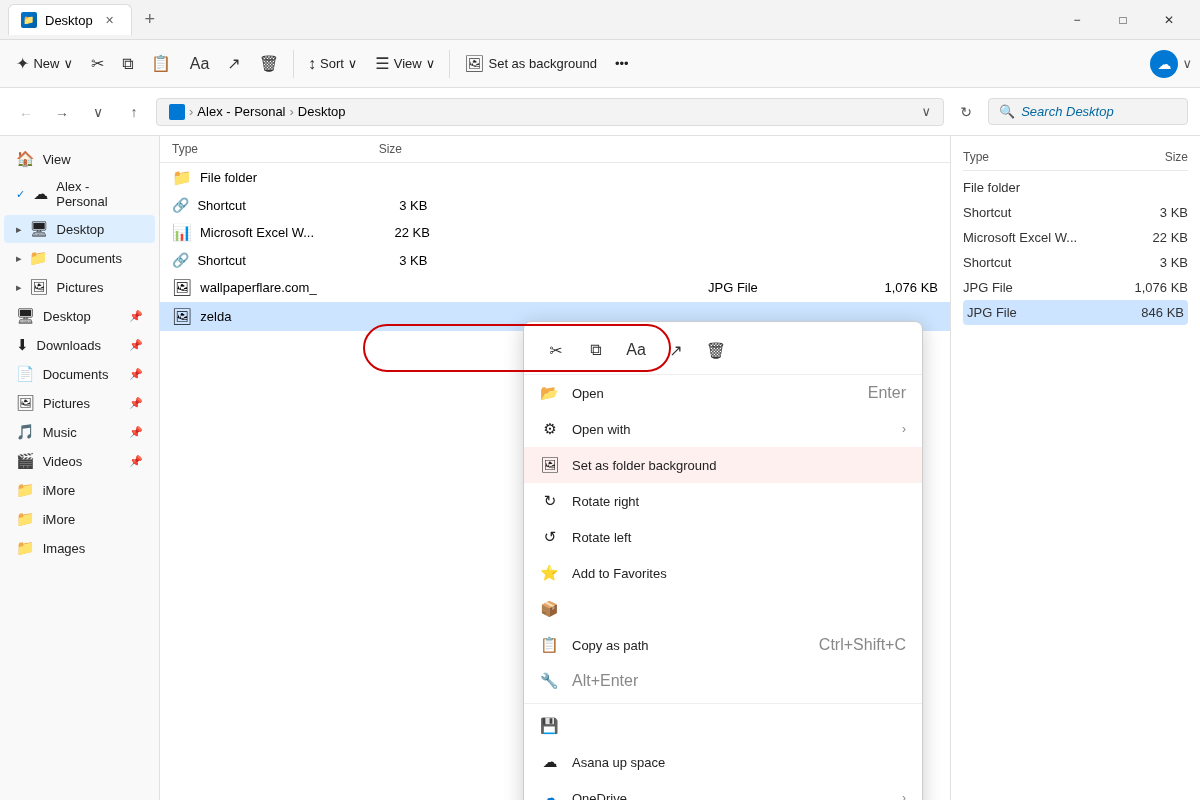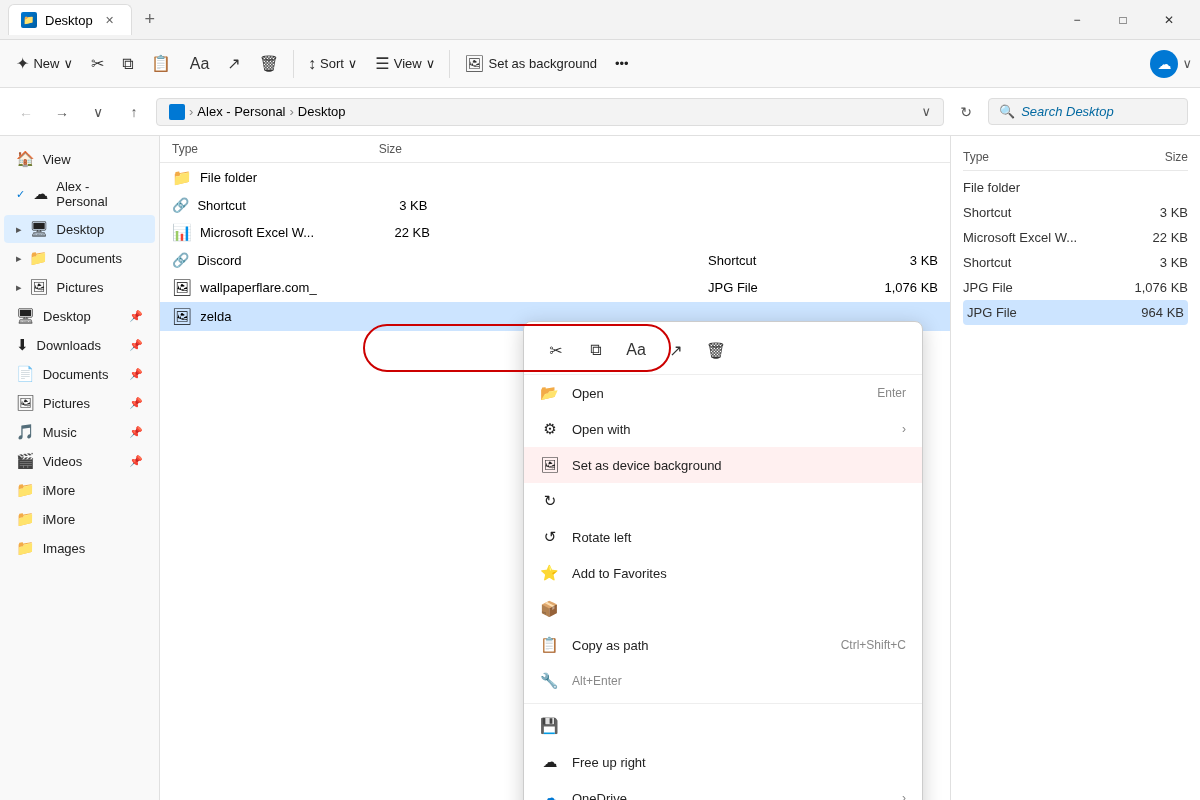--- a/index.html
+++ b/index.html
@@ -286,21 +286,21 @@
     .cm-item.highlighted {
       background: #fff0f0;
     }
     .cm-icon {
       width: 20px; height: 20px;
       display: flex; align-items: center; justify-content: center;
       font-size: 15px;
       flex-shrink: 0;
     }
     .cm-label { flex: 1; }
-    .cm-shortcut { color: #888; font-size: 12px; }
+    .cm-shortcut { color: #888; font-size: 16px; }
     .cm-arrow { color: #888; font-size: 12px; }
     .cm-separator {
       height: 1px;
       background: #eee;
       margin: 4px 0;
     }
 
     
     .highlight-circle {
       position: absolute;
@@ -496,21 +496,20 @@
       <span class="col-type">Shortcut</span>
       <span class="col-size">3 KB</span>
     </div>
     <div class="file-row">
       <span class="file-icon" style="color:#1D7044;">📊</span>
       <span class="col-type">Microsoft Excel W...</span>
       <span class="col-size">22 KB</span>
     </div>
     <div class="file-row">
       <span class="file-icon" style="font-size:14px;">🔗</span>
-      <span class="col-name">Discord</span>
       <span class="col-type">Shortcut</span>
       <span class="col-size">3 KB</span>
     </div>
     <div class="file-row">
       <span class="file-icon">🖼</span>
       <span class="col-name">wallpaperflare.com_</span>
       <span class="col-type">JPG File</span>
       <span class="col-size">1,076 KB</span>
     </div>
     <div class="file-row selected">
@@ -533,24 +532,25 @@
         <span class="cm-label">Open</span>
         <span class="cm-shortcut">Enter</span>
       </div>
       <div class="cm-item">
         <span class="cm-icon">⚙</span>
         <span class="cm-label">Open with</span>
         <span class="cm-arrow">›</span>
       </div>
       <div class="cm-item highlighted">
         <span class="cm-icon">🖼</span>
-        <span class="cm-label">Set as device background</span>
+        <span class="cm-label">Set as folder background</span>
       </div>
       <div class="cm-item">
         <span class="cm-icon">↻</span>
+        <span class="cm-label">Rotate right</span>
       </div>
       <div class="cm-item">
         <span class="cm-icon">↺</span>
         <span class="cm-label">Rotate left</span>
       </div>
       <div class="cm-item">
         <span class="cm-icon">⭐</span>
         <span class="cm-label">Add to Favorites</span>
       </div>
       <div class="cm-item">
@@ -564,21 +564,21 @@
       <div class="cm-item">
         <span class="cm-icon">🔧</span>
         <span class="cm-shortcut">Alt+Enter</span>
       </div>
       <div class="cm-separator"></div>
       <div class="cm-item">
         <span class="cm-icon">💾</span>
       </div>
       <div class="cm-item">
         <span class="cm-icon">☁</span>
-        <span class="cm-label">Free up right</span>
+        <span class="cm-label">Asana up space</span>
       </div>
       <div class="cm-item">
         <span class="cm-icon" style="color:#0078d4;">☁</span>
         <span class="cm-label">OneDrive</span>
         <span class="cm-arrow">›</span>
       </div>
 
     </div>
   </div>
 
@@ -602,18 +602,18 @@
     <div class="rp-row">
       <span class="rp-type">Shortcut</span>
       <span class="rp-size">3 KB</span>
     </div>
     <div class="rp-row">
       <span class="rp-type">JPG File</span>
       <span class="rp-size">1,076 KB</span>
     </div>
     <div class="rp-row selected">
       <span class="rp-type">JPG File</span>
-      <span class="rp-size">964 KB</span>
+      <span class="rp-size">846 KB</span>
     </div>
   </div>
 </div>
 
 <div class="highlight-circle"></div>
 
 </body></html>

